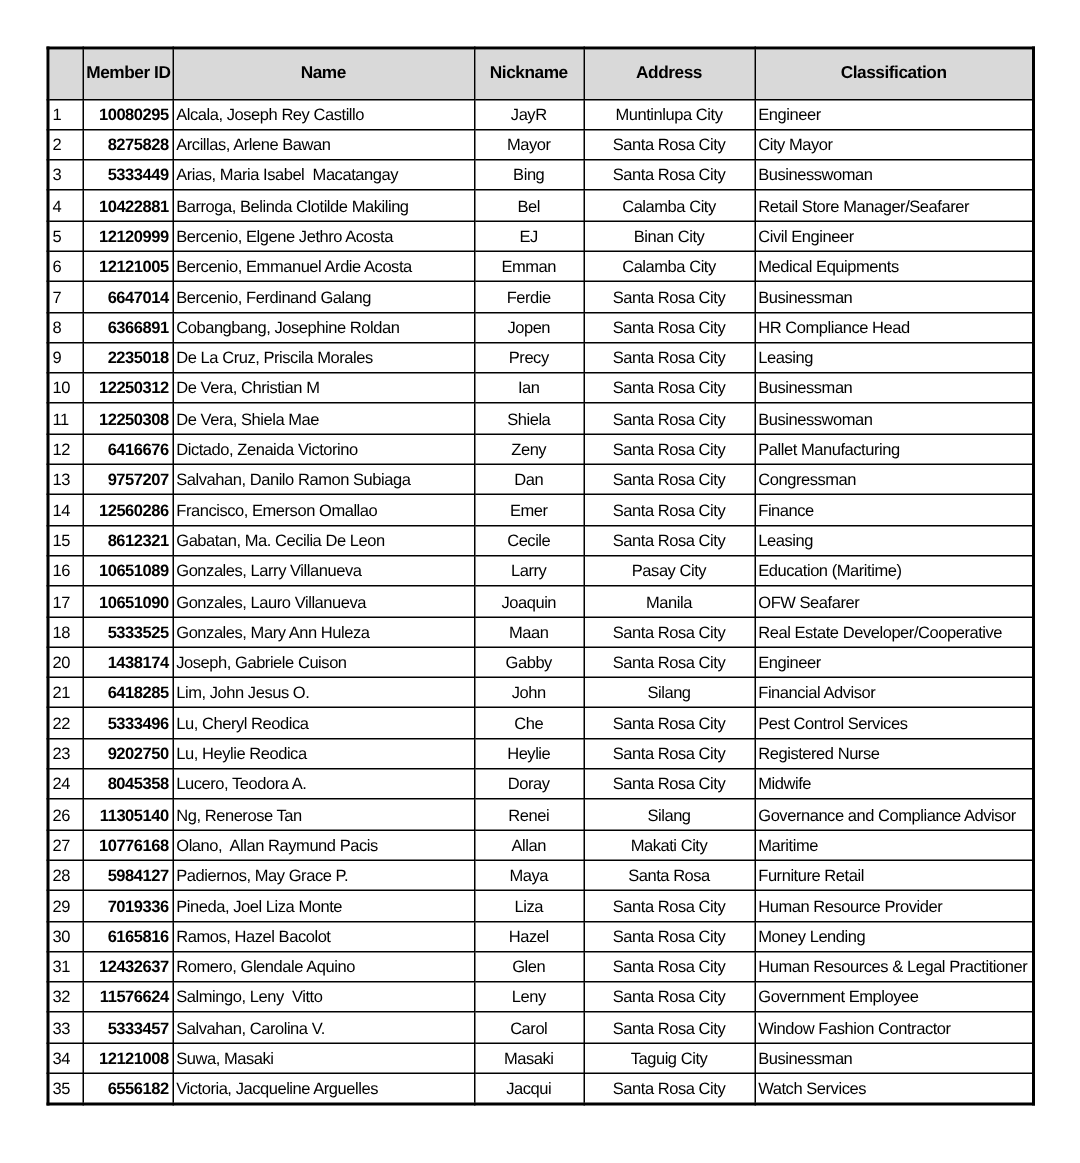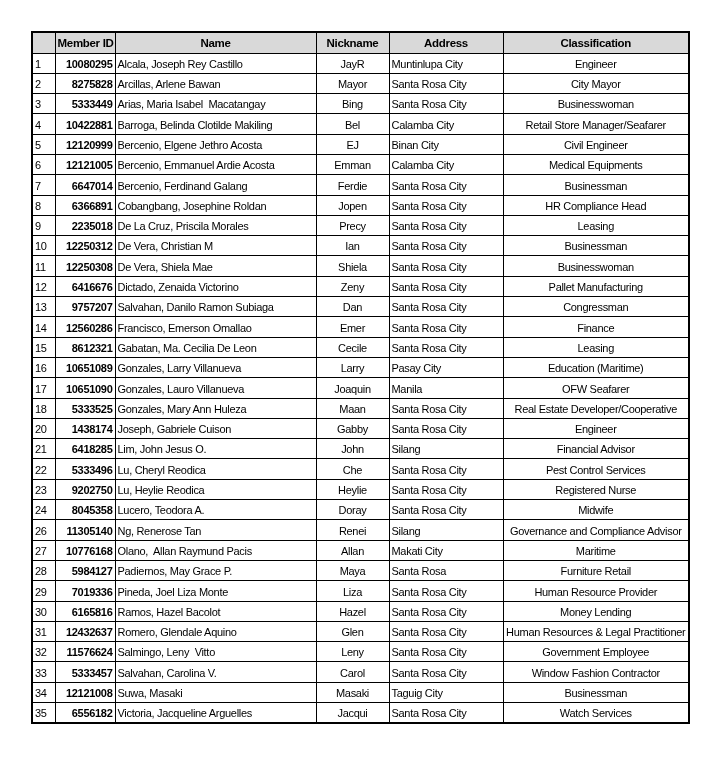--- a/index.html
+++ b/index.html
@@ -24,21 +24,21 @@
   }
   table.member-table th,
   table.member-table td {
     border: 1px solid #000000;
     overflow: hidden;
     white-space: pre;
     letter-spacing: -0.3px;
     box-sizing: border-box;
   }
   table.member-table thead tr {
-    height: 21px;
+    height: 34px;
   }
   table.member-table th {
     background: #d9d9d9;
     font-weight: bold;
     font-size: 11.5px;
     text-align: center;
     vertical-align: middle;
     padding: 0 2px;
   }
   table.member-table tbody tr {
@@ -47,22 +47,22 @@
   table.member-table td {
     font-size: 11px;
     vertical-align: bottom;
     padding: 0 2px 3px 2px;
     color: #000000;
   }
   td.c0 { text-align: left;  padding-left: 2px;  padding-bottom: 1px; }
   td.c1 { text-align: right; padding-right: 3px; font-weight: bold; }
   td.c2 { text-align: left; }
   td.c3 { text-align: center; }
-  td.c4 { text-align: left; }
-  td.c5 { text-align: center; }
+  td.c4 { text-align: center; }
+  td.c5 { text-align: left; }
 </style>
 </head>
 <body>
 
 <div class="table-wrap">
   <table class="member-table">
     <colgroup>
       <col style="width:23px">
       <col style="width:60px">
       <col style="width:201px">

